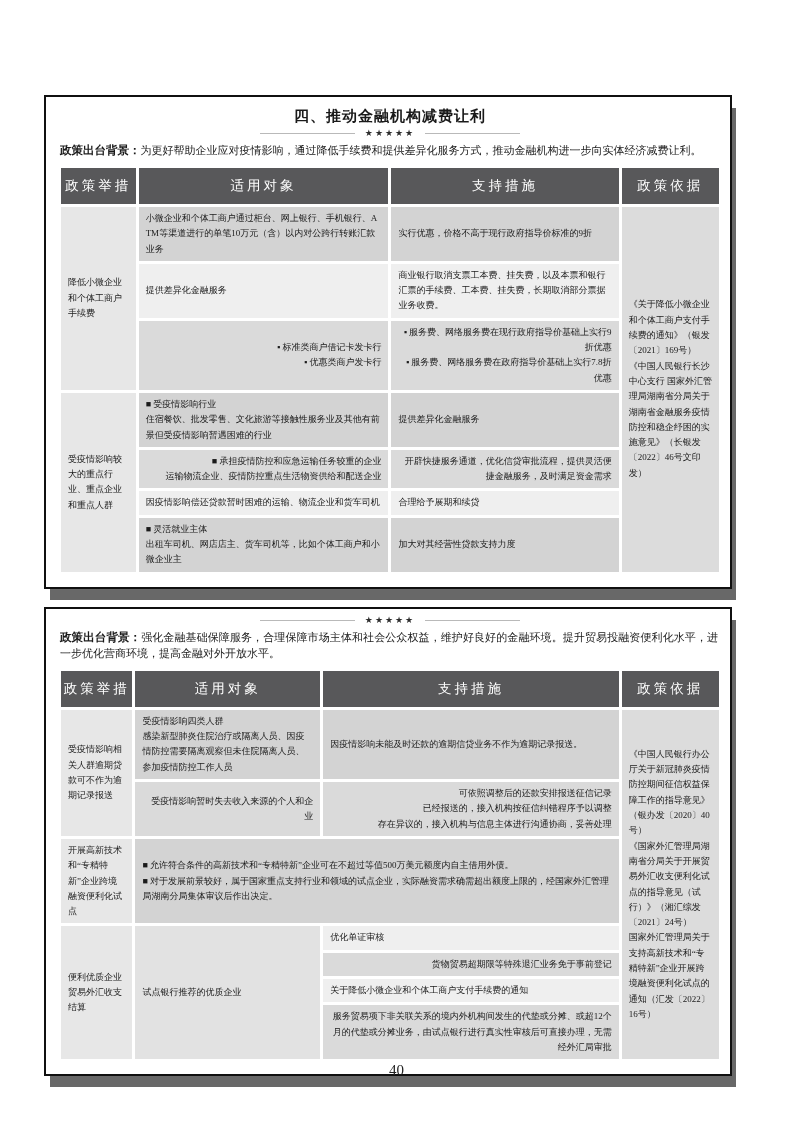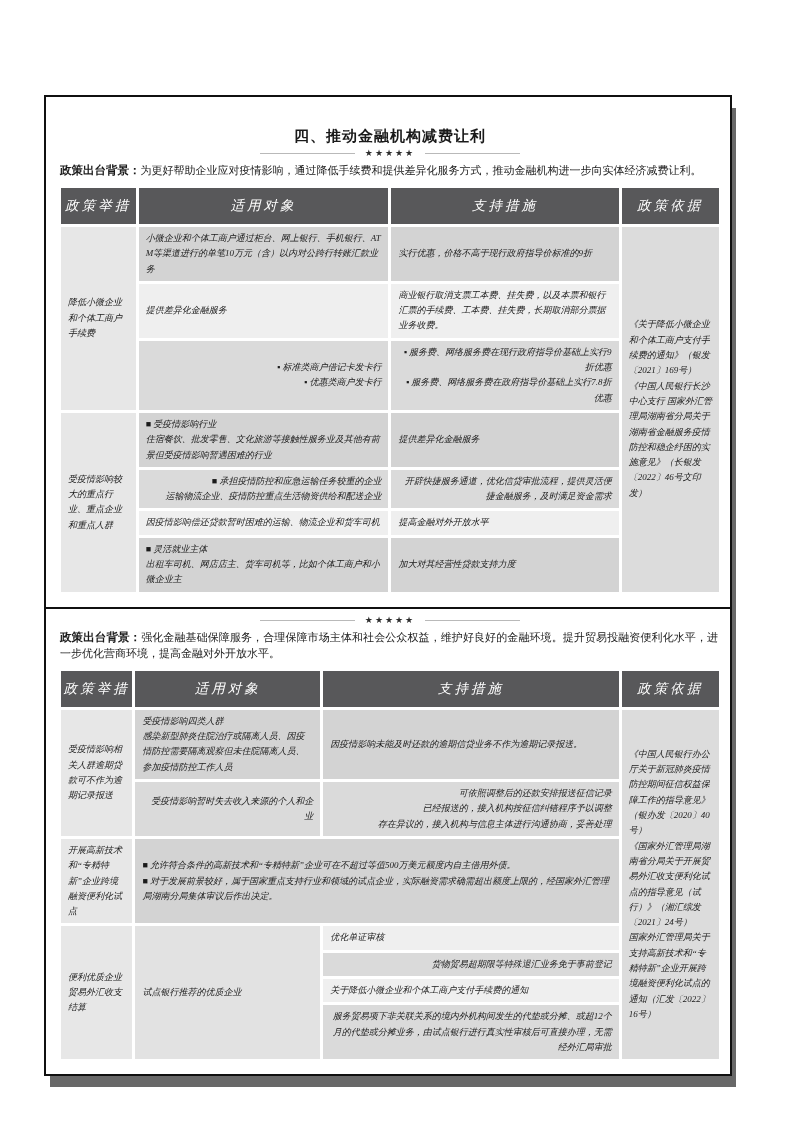--- a/index.html
+++ b/index.html
@@ -2,27 +2,27 @@
 <html><head>
 <meta charset="utf-8">
 <style>
   html,body{margin:0;padding:0;background:#fff;}
   .page{position:relative;width:793px;height:1122px;background:#ffffff;overflow:hidden;
         font-family:"Liberation Serif", serif;color:#1a1a1a;}
   .box{position:absolute;left:44px;width:688px;background:#fff;border:2px solid #101010;
        box-shadow:5px 12px 0 -1px #686868;box-sizing:border-box;padding:4px 8px 12px 12px;}
   .box1{top:95px;min-height:374px;}
   .box2{top:607px;min-height:401px;}
-  .title{margin:26px 0 2px 0;text-align:center;font-size:15px;font-weight:bold;letter-spacing:1px;}
+  .title{margin:6px 0 2px 0;text-align:center;font-size:15px;font-weight:bold;letter-spacing:1px;}
   .star-divider{display:flex;align-items:center;justify-content:center;margin:2px 0 4px 0;}
   .star-divider .line{display:inline-block;width:95px;height:1px;background:#b9b9b9;margin:0 10px;}
   .star-divider .stars{font-size:9px;color:#2c2c2c;letter-spacing:2px;}
   .bg{margin:2px 4px 6px 2px;font-size:11px;line-height:1.45;text-align:justify;font-family:Liberation Serif, serif;}
   .bg b{font-size:11.5px;}
-  table.policy{width:100%;border-collapse:separate;border-spacing:3px;table-layout:fixed;font-style:italic;}
+  table.policy{width:100%;border-collapse:separate;border-spacing:3px;table-layout:fixed;}
   table.policy th{background:#58585a;color:#ffffff;font-weight:normal;font-size:13.5px;
                   letter-spacing:3px;padding:9px 0;}
   table.policy td{font-size:9px;line-height:1.7;padding:4px 7px;vertical-align:middle;
                   text-align:left;word-break:break-all;}
   .ml{white-space:pre-line;}
   .sa td.cell{background:#d3d3d3;}
   .sb td.cell{background:#efefef;margin-left:42px;}
   .sc td.cell{background:#dadada;text-align:right;}
   td.gcell{background:#e7e7e7;font-size:9.5px;line-height:2.2;padding-left:9px;margin-top:16px;}
   td.pcell{background:#dcdcdc;font-size:9px;line-height:1.9;vertical-align:middle;}
@@ -81,21 +81,21 @@
 住宿餐饮、批发零售、文化旅游等接触性服务业及其他有前景但受疫情影响暂遇困难的行业</td>
           <td class="cell ml">提供差异化金融服务</td>
         </tr>
         <tr class="sc">
           <td class="cell ml">■ 承担疫情防控和应急运输任务较重的企业
 运输物流企业、疫情防控重点生活物资供给和配送企业</td>
           <td class="cell ml">开辟快捷服务通道，优化信贷审批流程，提供灵活便捷金融服务，及时满足资金需求</td>
         </tr>
         <tr class="sb">
           <td class="cell ml">因疫情影响偿还贷款暂时困难的运输、物流企业和货车司机</td>
-          <td class="cell ml">提高金融对外开放水平</td>
+          <td class="cell ml">合理给予展期和续贷</td>
         </tr>
         <tr class="sa">
           <td class="cell ml">■ 灵活就业主体
 出租车司机、网店店主、货车司机等，比如个体工商户和小微企业主</td>
           <td class="cell ml">加大对其经营性贷款支持力度</td>
         </tr>
       </tbody>
     </table>
   </section>
 
@@ -154,13 +154,14 @@
         <tr class="sb">
           <td class="cell ml">关于降低小微企业和个体工商户支付手续费的通知</td>
         </tr>
         <tr class="sc">
           <td class="cell ml">服务贸易项下非关联关系的境内外机构间发生的代垫或分摊、或超12个月的代垫或分摊业务，由试点银行进行真实性审核后可直接办理，无需经外汇局审批</td>
         </tr>
       </tbody>
     </table>
   </section>
 
+  <div class="pagenum">40</div>
 </div>
 
 </body></html>

